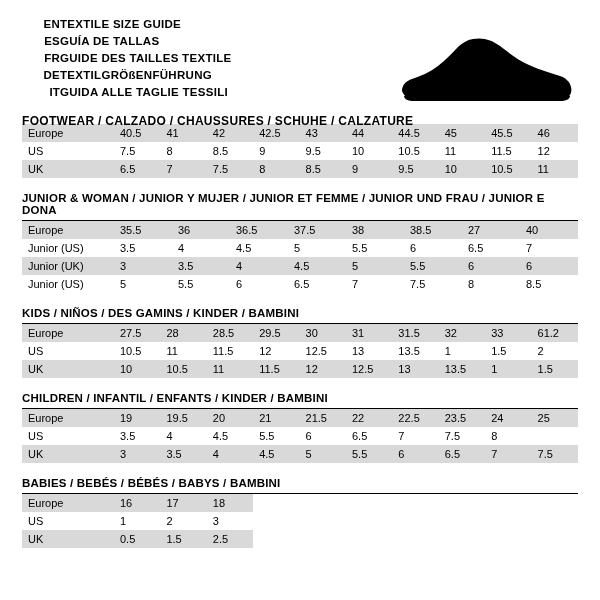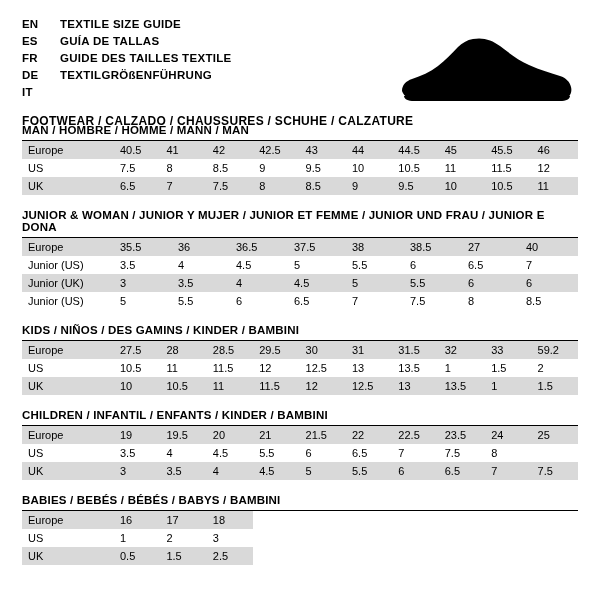--- a/index.html
+++ b/index.html
@@ -22,20 +22,21 @@
     padding: 16px 22px 0 22px;
   }
 
   
   .header {
     position: relative;
     height: 92px;
   }
   .lang-list {
     display: block;
+    text-align: right;
   }
   .lang-row {
     display: flex;
     align-items: baseline;
     line-height: 17px;
     height: 17px;
     font-size: 11.5px;
     letter-spacing: 0.2px;
   }
   .lang-code {
@@ -133,32 +134,32 @@
       <div class="lang-row">
         <span class="lang-code">FR</span>
         <span class="lang-title">GUIDE DES TAILLES TEXTILE</span>
       </div>
       <div class="lang-row">
         <span class="lang-code">DE</span>
         <span class="lang-title">TEXTILGRÖßENFÜHRUNG</span>
       </div>
       <div class="lang-row">
         <span class="lang-code">IT</span>
+        <span class="lang-title">GUIDA ALLE TAGLIE TESSILI</span>
       </div>
     </div>
     <div class="footwear-line">FOOTWEAR / CALZADO / CHAUSSURES / SCHUHE / CALZATURE</div>
 
     <svg class="shoe" viewBox="0 0 190 80" aria-hidden="true">
       <path fill="#000000" d="M14 61 C14 55 18 51 24 49 C33 46 42 42 50 36 C58 30 64 23 70 17 C74 13 79 10 85 9 C95 7 104 10 112 16 C121 23 130 30 141 35 C152 40 163 43 172 46 C178 48 182 52 183 57 C184 61 183 65 180 67 C177 69 172 70 166 70 L30 70 C22 70 16 67 14 61 Z"></path>
       <path fill="#000000" d="M16 66 L182 66 C182 69 178 71 172 71 L26 71 C20 71 16 69 16 66 Z"></path>
     </svg>
   </div>
 
   <div class="section man">
-    <div class="section-title">MAN / HOMBRE / HOMME / MANN / MAN</div>
     <table class="size-table">
       <tbody>
           <tr class="shaded">
         <td class="label-col">Europe</td>
         <td>40.5</td>
         <td>41</td>
         <td>42</td>
         <td>42.5</td>
         <td>43</td>
         <td>44</td>
@@ -257,21 +258,21 @@
         <td class="label-col">Europe</td>
         <td>27.5</td>
         <td>28</td>
         <td>28.5</td>
         <td>29.5</td>
         <td>30</td>
         <td>31</td>
         <td>31.5</td>
         <td>32</td>
         <td>33</td>
-        <td>59.2</td>
+        <td>61.2</td>
       </tr>
       <tr>
         <td class="label-col">US</td>
         <td>10.5</td>
         <td>11</td>
         <td>11.5</td>
         <td>12</td>
         <td>12.5</td>
         <td>13</td>
         <td>13.5</td>

